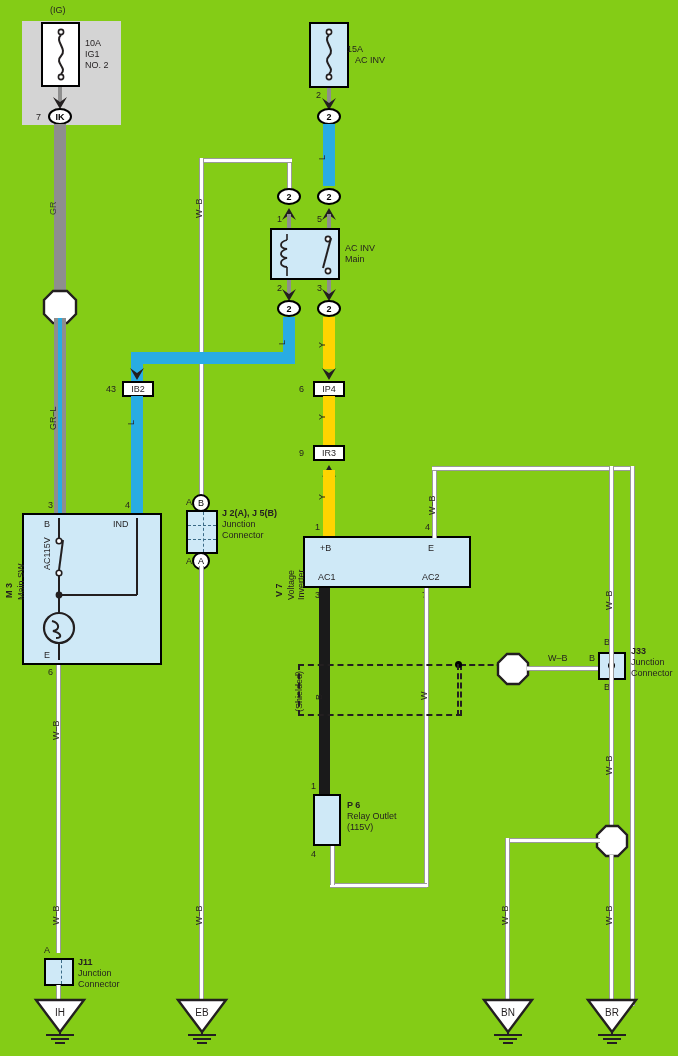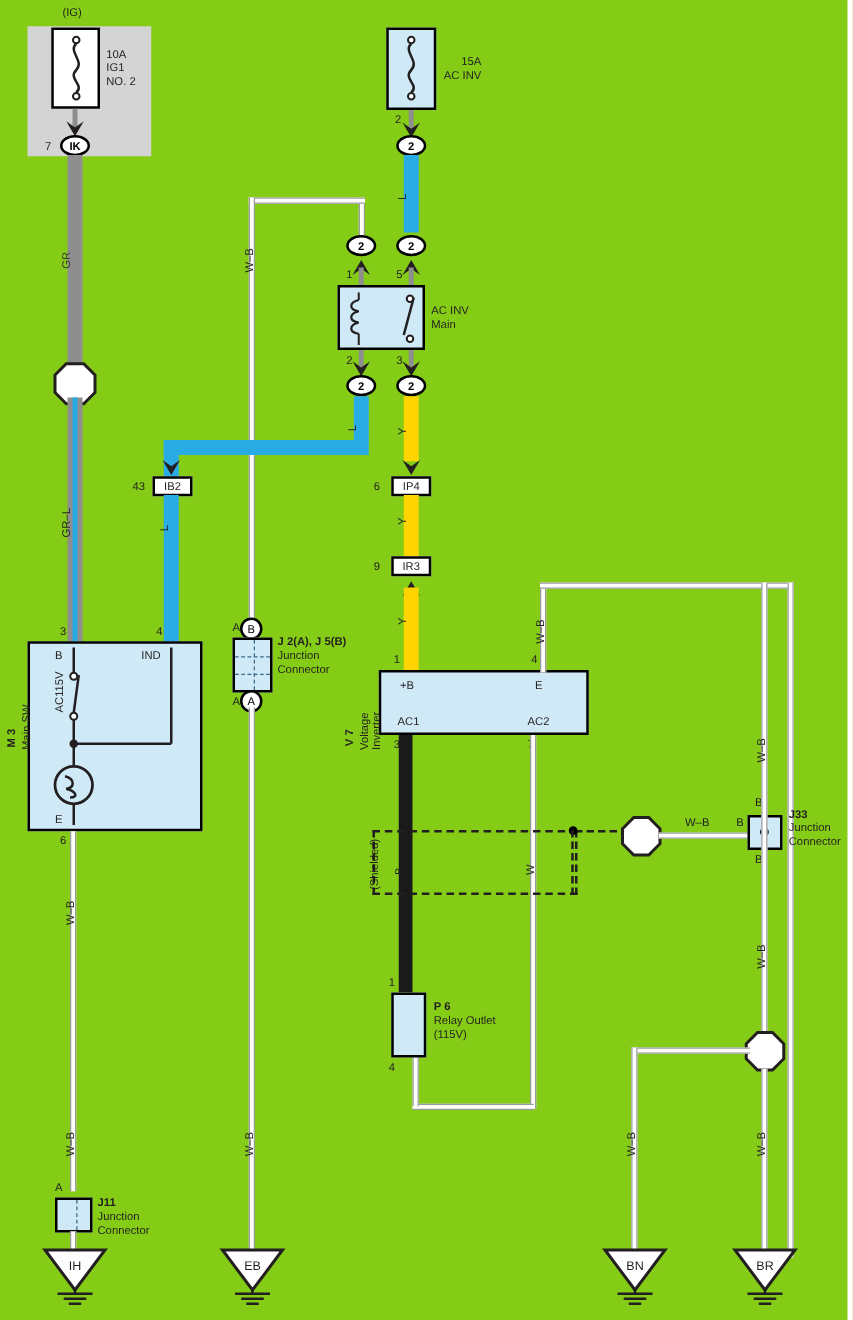--- a/index.html
+++ b/index.html
@@ -75,21 +75,21 @@
   <div class="wire w-l" style="left:58px;top:318px;width:4px;height:195px;"></div>
   <div class="vert dk" style="left:48px;top:430px;">GR–L</div>
 
   <div class="lbl" style="left:312px;top:5px;margin-top:40px;">(BAT)</div>
   <div class="fusebox cy" style="left:309px;top:22px;width:40px;height:66px;"></div>
   <svg style="left:309px;top:22px;width:40px;height:66px;">
     <circle cx="20" cy="10" r="2.6" fill="#fff" stroke="#231f20" stroke-width="1.6"></circle>
     <path d="M20 13 C 13 19, 27 27, 20 34 C 13 41, 27 46, 20 52" fill="none" stroke="#231f20" stroke-width="2"></path>
     <circle cx="20" cy="55" r="2.6" fill="#fff" stroke="#231f20" stroke-width="1.6"></circle>
   </svg>
-  <div class="lbl" style="left:369px;top:44px;">15A</div>
+  <div class="lbl" style="left:347px;top:44px;">15A</div>
   <div class="lbl" style="left:355px;top:55px;">AC INV</div>
   <div class="wire w-gr" style="left:327px;top:88px;width:4px;height:16px;"></div>
   <svg style="left:320px;top:98px;width:18px;height:16px;">
     <polygon points="2,0 9,12 16,0 9,5" fill="#231f20"></polygon>
   </svg>
   <div class="lbl" style="left:316px;top:90px;">2</div>
   <div class="oval" style="left:317px;top:108px;width:24px;height:17px;">2</div>
 
   <div class="wire w-l" style="left:323px;top:124px;width:12px;height:62px;"></div>
   <div class="vert dk" style="left:317px;top:160px;">L</div>

